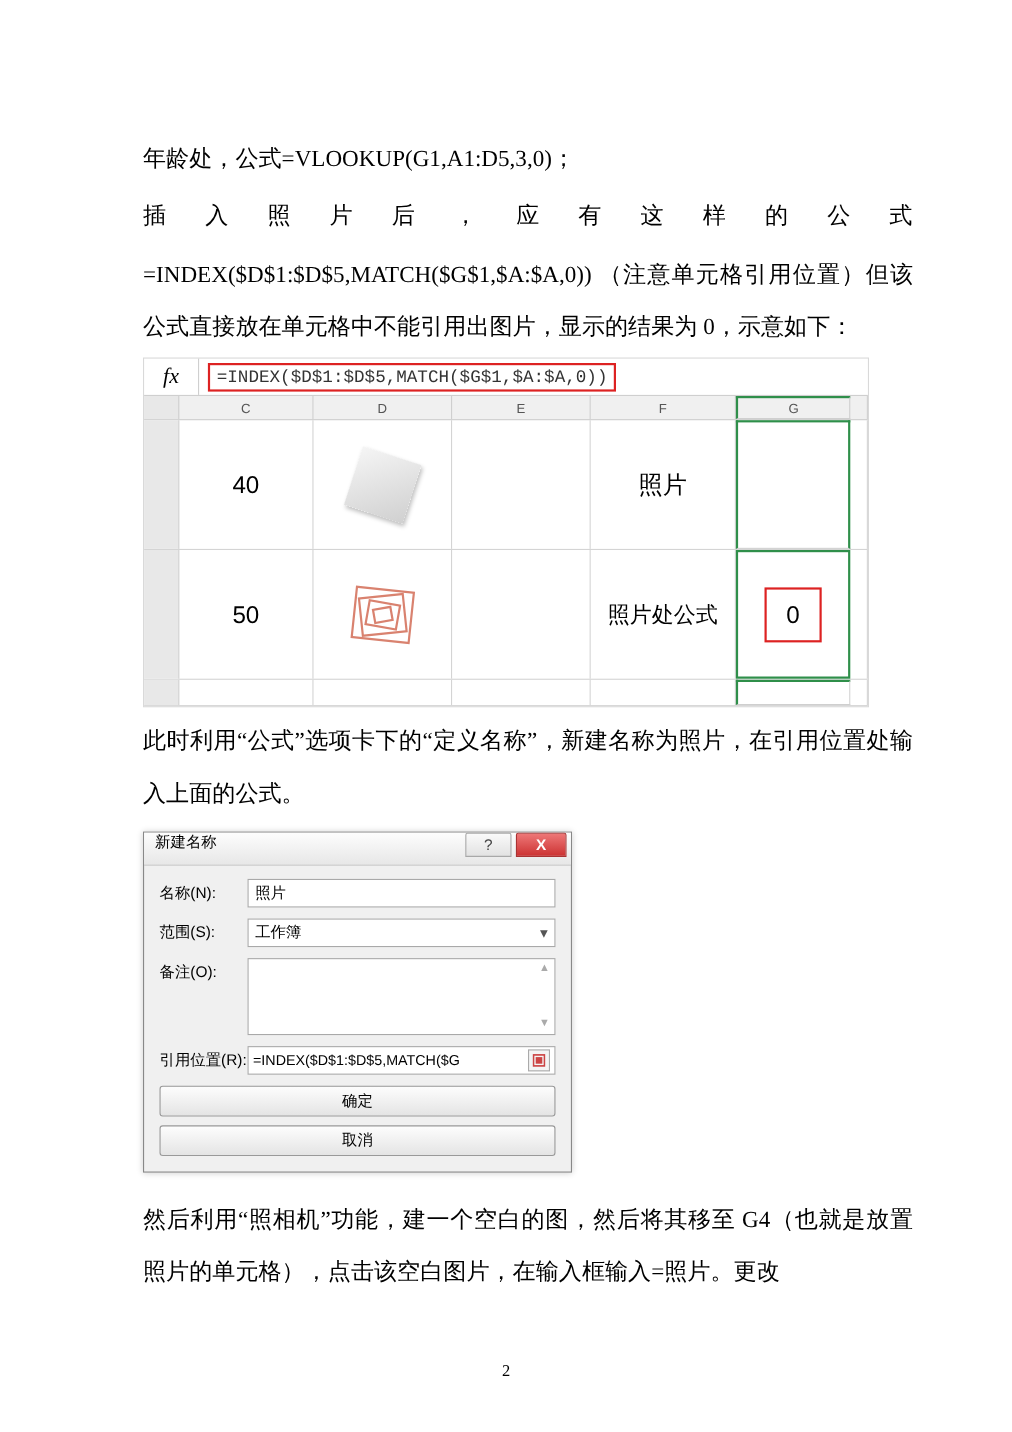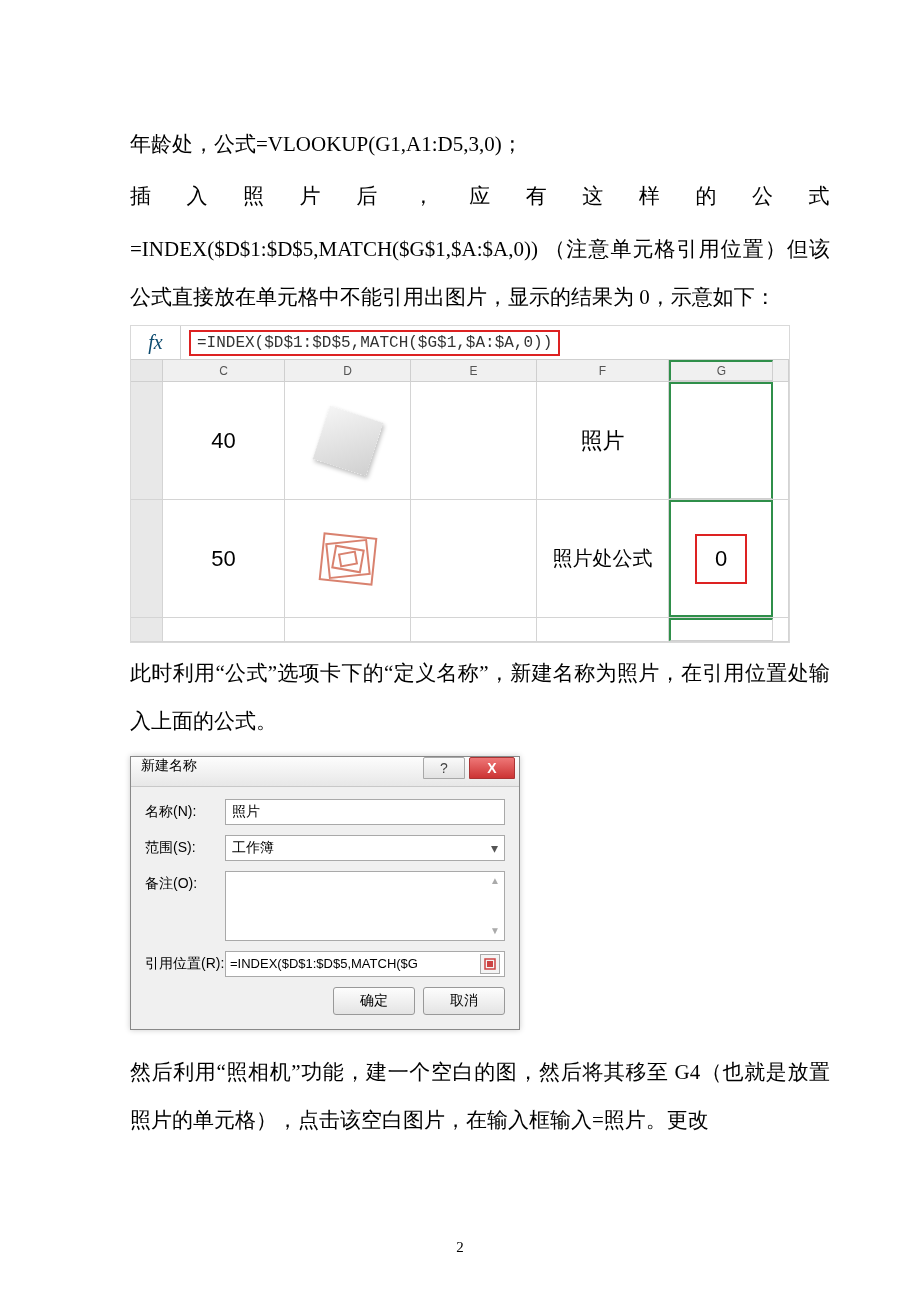--- a/index.html
+++ b/index.html
@@ -46,21 +46,21 @@
   }
   .fx-label {
     width: 50px;
     border-right: 1px solid #cfcfcf;
     display: flex;
     align-items: center;
     justify-content: center;
     font-style: italic;
     font-family: "Times New Roman", serif;
     font-size: 20px;
-    color: #0c4a6e;
+    color: #000000;
   }
   .fx-formula {
     flex: 1;
     display: flex;
     align-items: center;
     padding: 0 8px;
   }
   .fx-formula span {
     border: 2px solid #d22;
     padding: 2px 6px;
@@ -209,21 +209,21 @@
   }
   .dlg-ref-btn {
     width: 20px; height: 20px;
     border: 1px solid #aaa;
     background: #f4f4f4;
     display: flex; align-items:center; justify-content:center;
     margin-left: 4px;
   }
   .dlg-ref-btn svg { width:12px; height:12px; }
   .dlg-actions {
-    display: flex; justify-content: flex-end; gap: 8px; margin-top: 4px;
+    display: flex; justify-content: flex-end; gap: 8px; margin-top: 4px; flex-direction: column;
   }
   .dlg-actbtn {
     min-width: 82px; height: 28px;
     border: 1px solid #999;
     background: linear-gradient(#fdfdfd, #e4e4e4);
     border-radius: 3px;
     display: flex; align-items:center; justify-content:center;
     font-size: 14px;
   }
   .pagenum {

